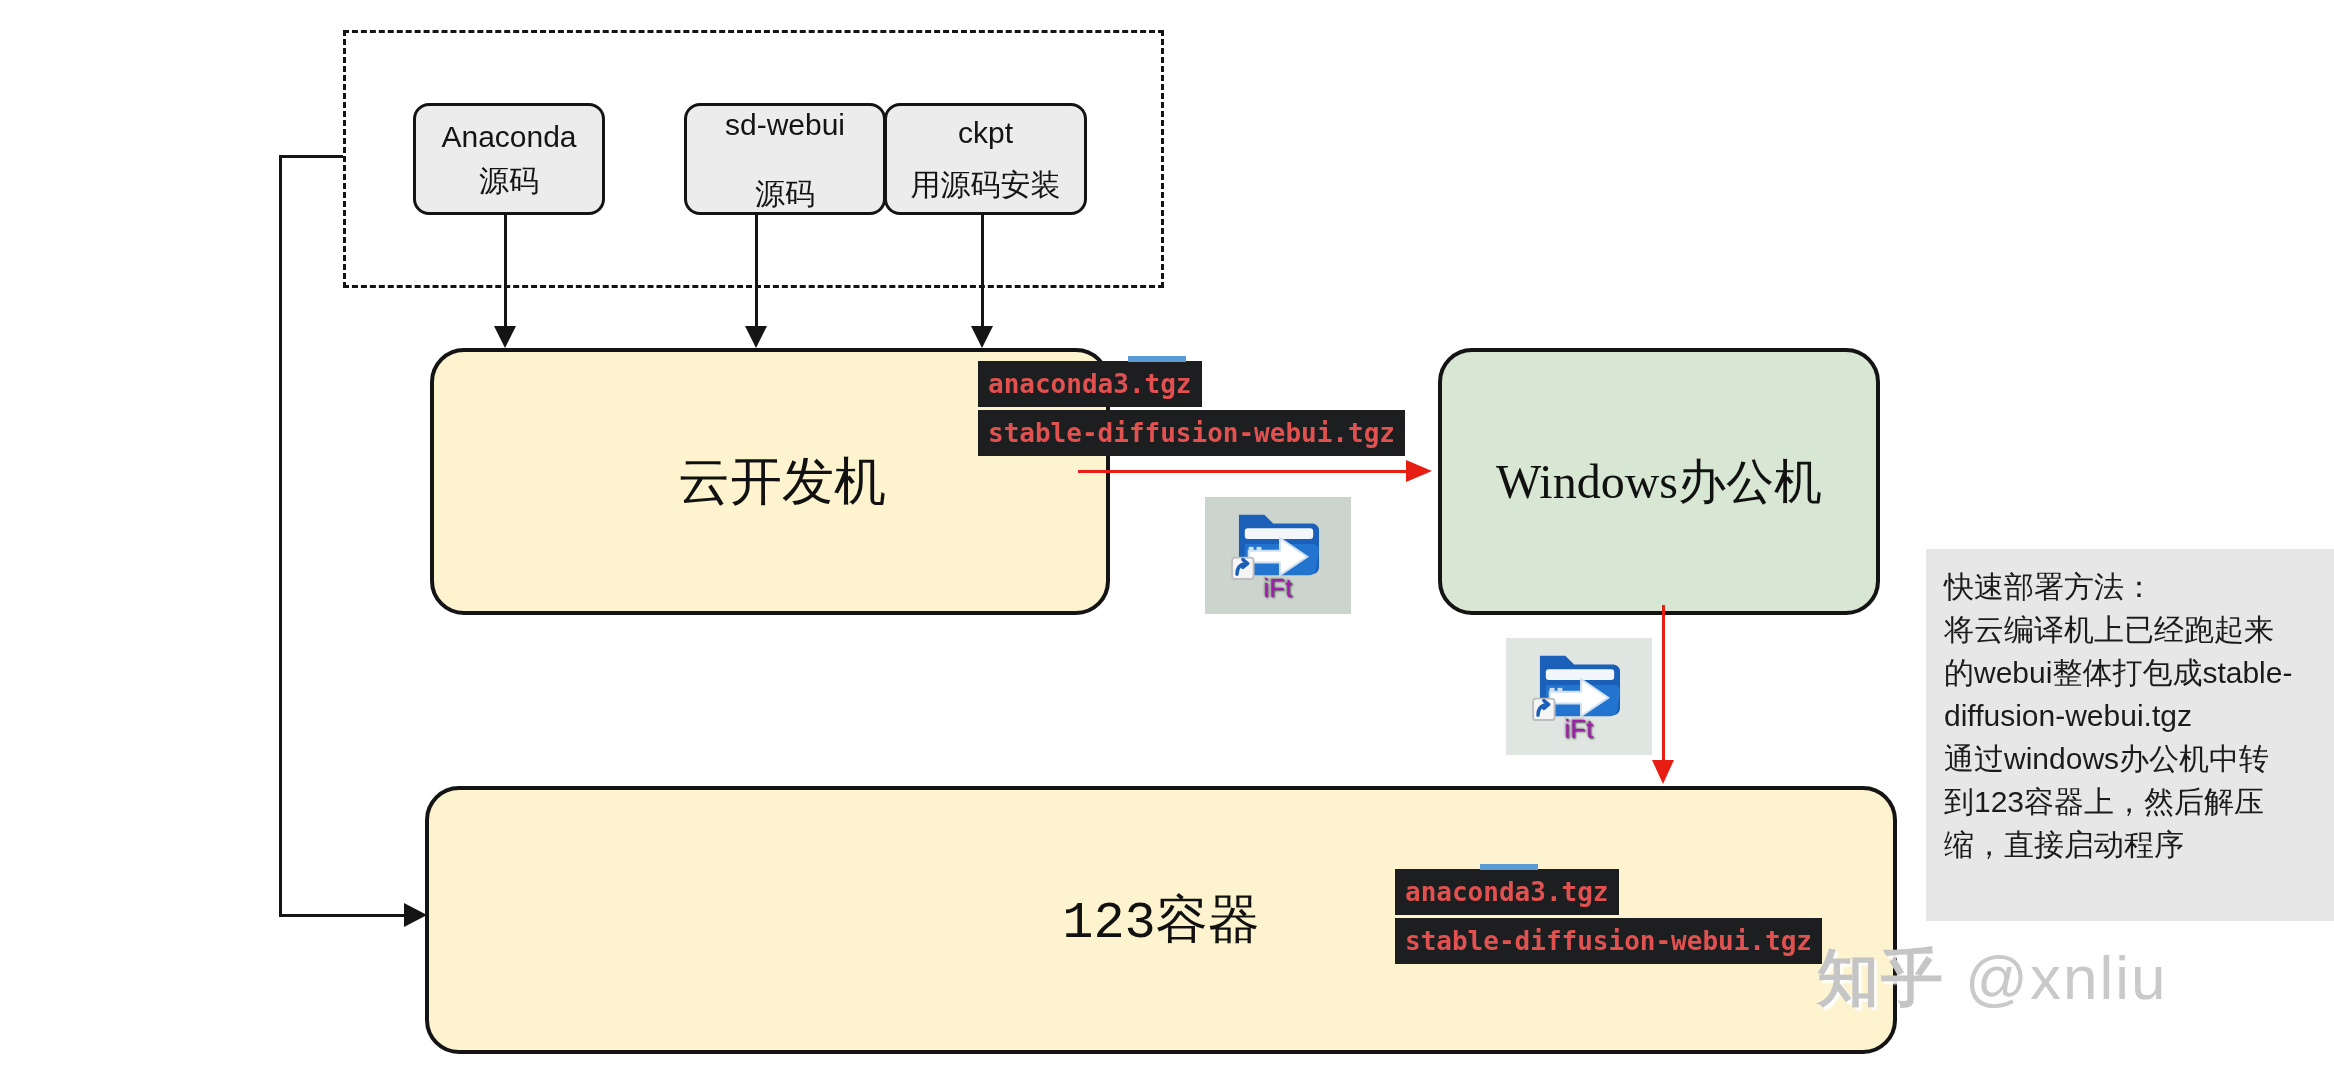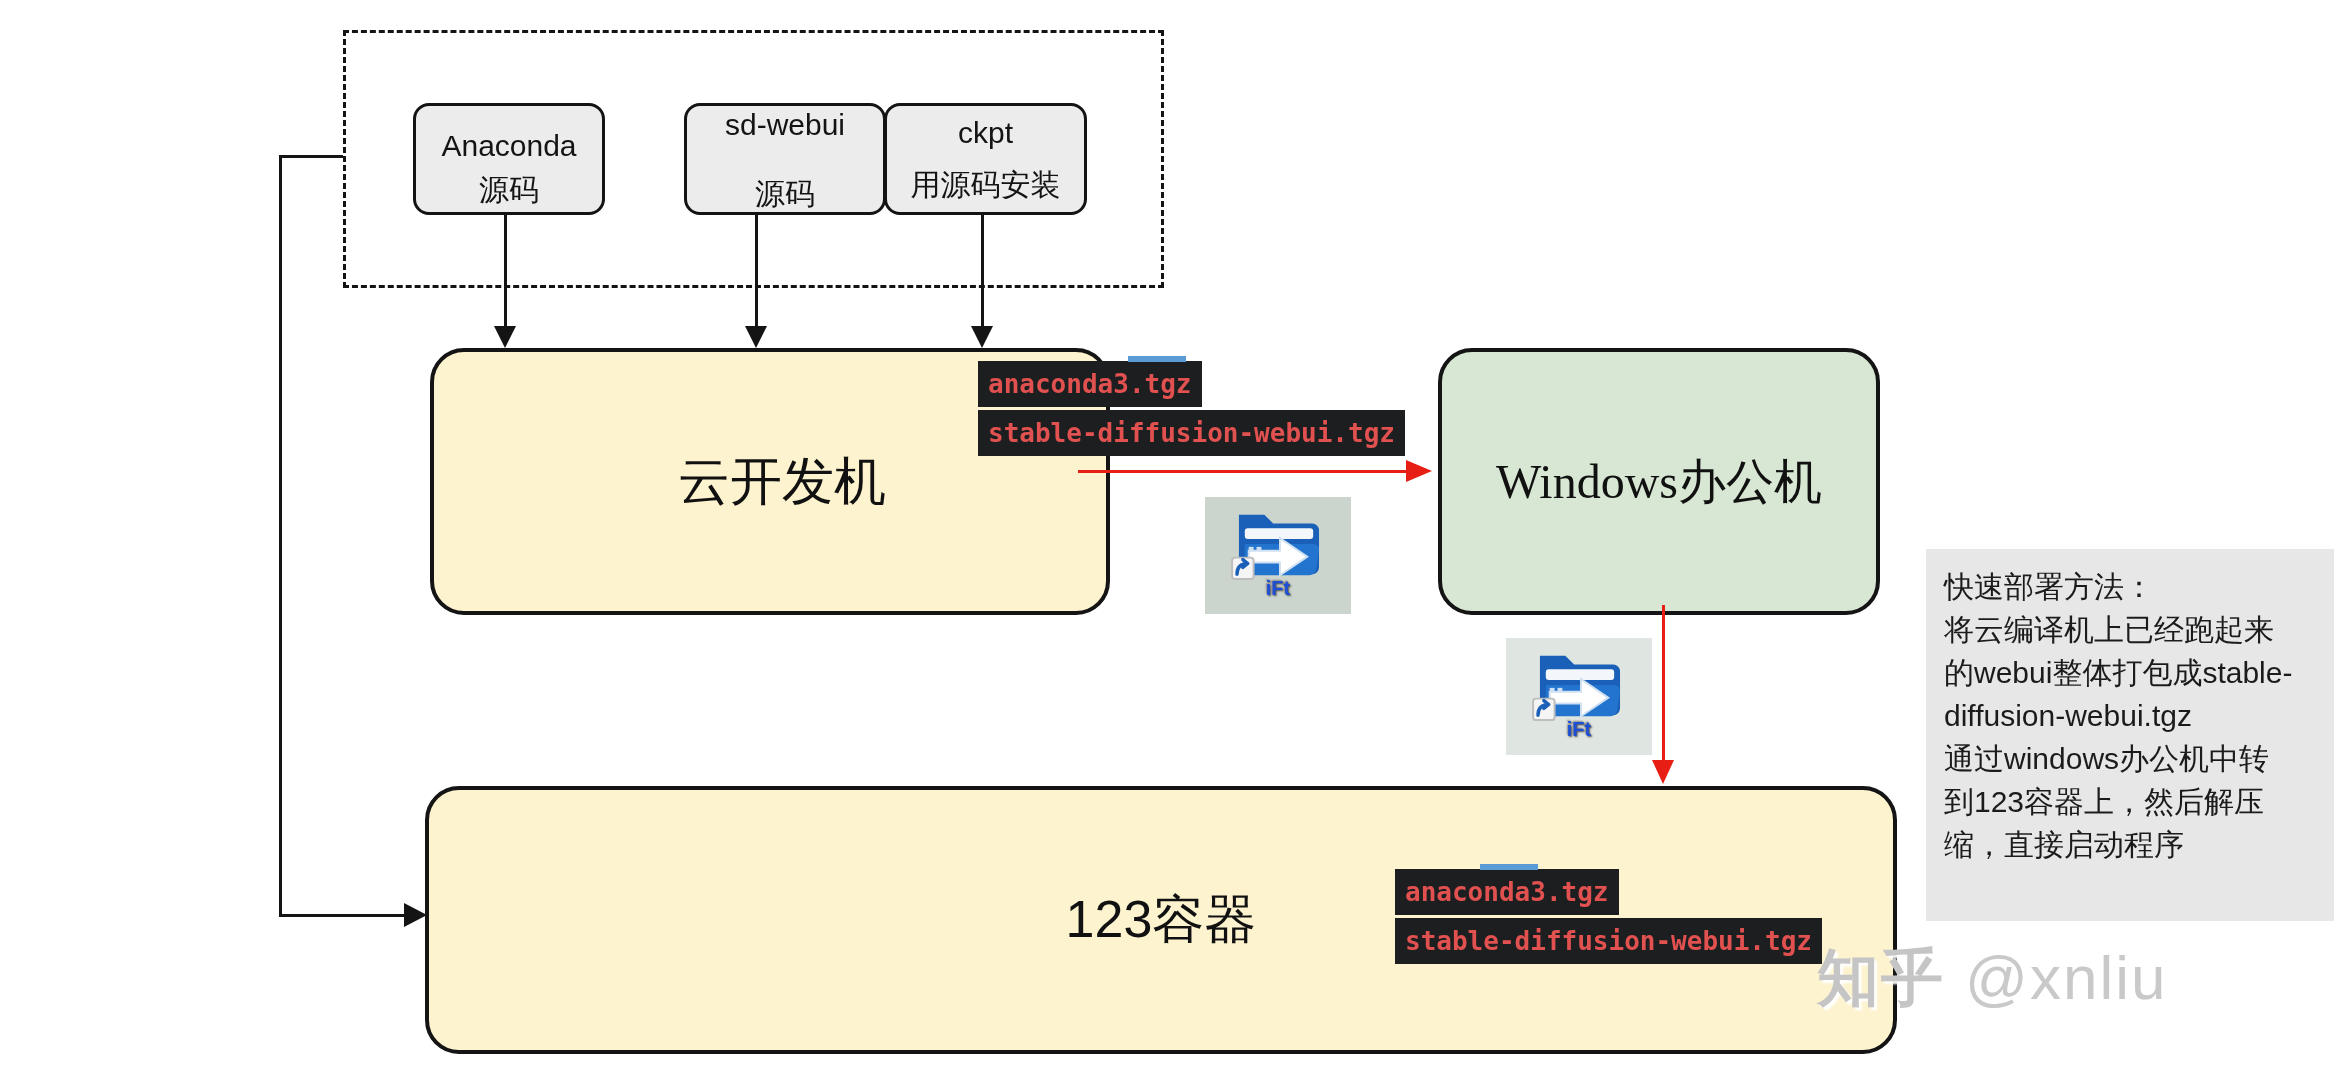--- a/index.html
+++ b/index.html
@@ -35,36 +35,36 @@
     padding:8px 10px;white-space:nowrap;}
   .artifact{position:absolute;height:6px;width:58px;background:var(--artifact-blue);z-index:7;}
   
   .note{position:absolute;background:var(--note-bg);z-index:5;white-space:pre-line;color:#1b1b1b;}
   .note-left{left:16px;top:589px;width:372px;height:198px;padding:10px 20px;font-size:32px;line-height:47px;}
   .note-right{left:1926px;top:549px;width:386px;height:340px;padding:16px 18px;font-size:30px;line-height:43px;}
   
   .icon-tile{position:absolute;width:146px;height:117px;z-index:6;display:flex;flex-direction:column;
     align-items:center;justify-content:flex-start;}
   .icon-tile svg{display:block;margin-top:2px;}
-  .icon-label{font-size:20px;font-weight:bold;color:#1d4ed8;line-height:22px;margin-top:-6px;
+  .icon-label{font-size:26px;font-weight:normal;color:#a21caf;line-height:22px;margin-top:-6px;
     text-shadow:1px 1px 2px #4a4a4a, -1px -1px 2px #8a8a8a;}
   
   .watermark{position:absolute;left:1817px;top:936px;z-index:9;color:var(--watermark-gray);
     font-size:62px;letter-spacing:2px;white-space:nowrap;text-shadow:3px 3px 2px rgba(255,255,255,.95);}
   .watermark .brand{font-weight:bold;margin-right:20px;}
   .watermark .handle{font-weight:normal;opacity:.92;}
 </style>
 </head>
 <body>
 
 <div class="canvas">
 
   <div class="dashed-group"></div>
 
-  <div class="src-box" style="left:413px;width:186px;justify-content:flex-end;">
+  <div class="src-box" style="left:413px;width:186px;">
     <span>Anaconda</span>
     <span>源码</span>
   </div>
   <div class="src-box" style="left:684px;width:196px;gap:25px;">
     <span>sd-webui</span>
     <span>源码</span>
   </div>
   <div class="src-box" style="left:884px;width:197px;gap:8px;">
     <span>ckpt</span>
     <span>用源码安装</span>
@@ -81,21 +81,21 @@
   <div class="vline" style="left:279px;top:155px;height:762px;"></div>
   <div class="hline" style="left:279px;top:914px;width:126px;"></div>
   <div class="arrow right-black" style="left:404px;top:903px;"></div>
 
   <div class="node node-yellow" style="left:430px;top:348px;width:648px;height:259px;padding-left:24px;">
     <span class="node-label">云开发机</span>
   </div>
   <div class="node node-green" style="left:1438px;top:348px;width:434px;height:259px;font-family:Liberation Serif, serif;">
     <span class="node-label" style="font-size:48px;">Windows办公机</span>
   </div>
-  <div class="node node-yellow" style="left:425px;top:786px;width:1464px;height:260px;">
+  <div class="node node-yellow" style="left:425px;top:786px;width:1464px;height:260px;font-family:Liberation Mono, monospace;">
     <span class="node-label">123容器</span>
   </div>
 
   <div class="rhline" style="left:1078px;top:470px;width:330px;"></div>
   <div class="arrow right-red" style="left:1406px;top:460px;"></div>
 
   <div class="rvline" style="left:1662px;top:605px;height:157px;"></div>
   <div class="arrow down-red" style="left:1652px;top:760px;"></div>
 
   <div class="artifact" style="left:1128px;top:356px;"></div>

